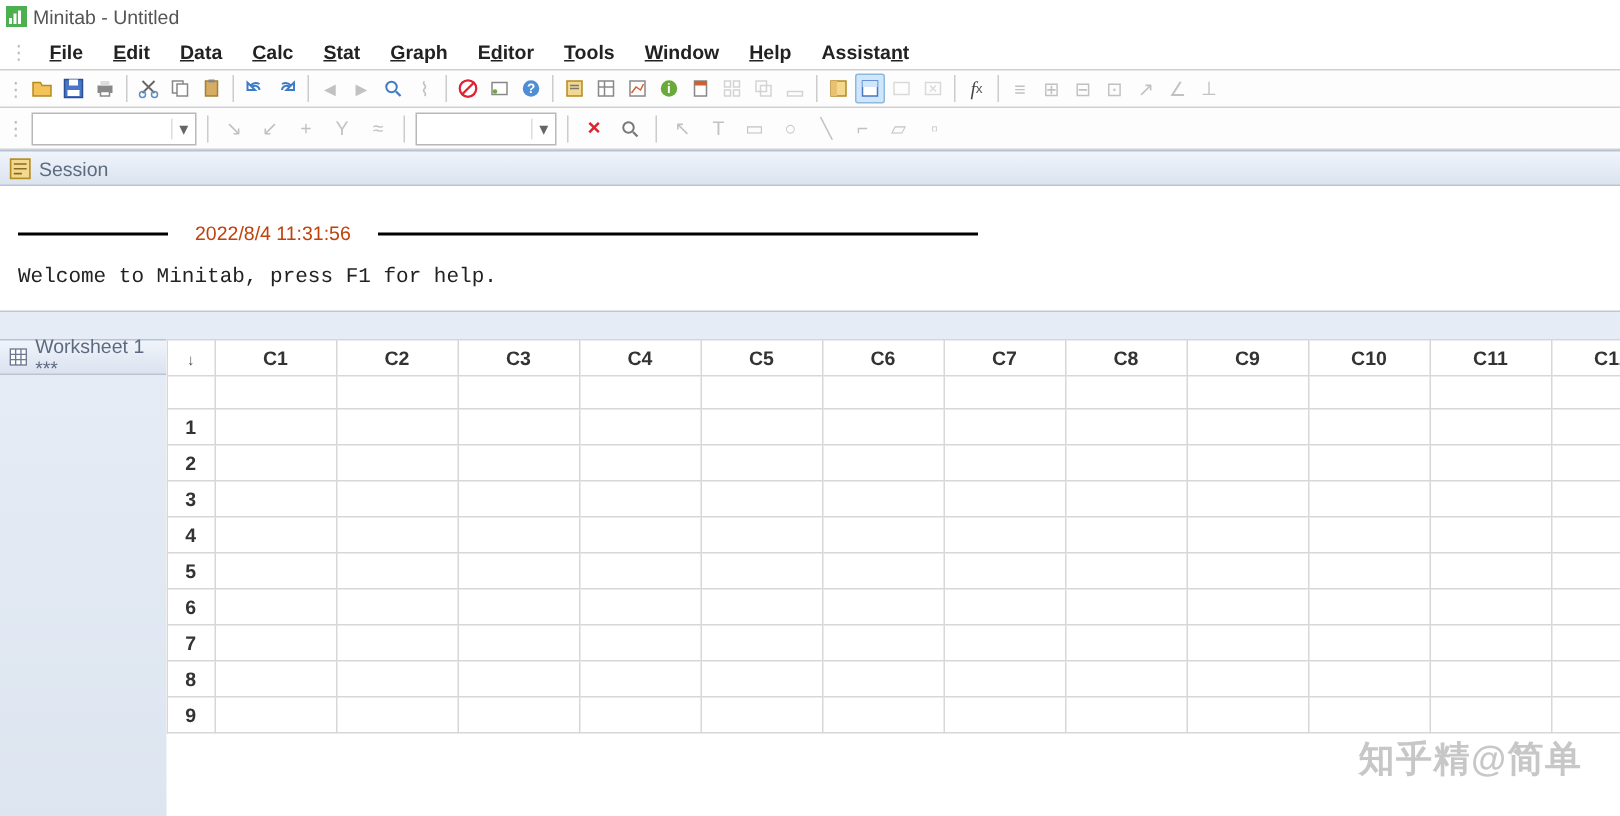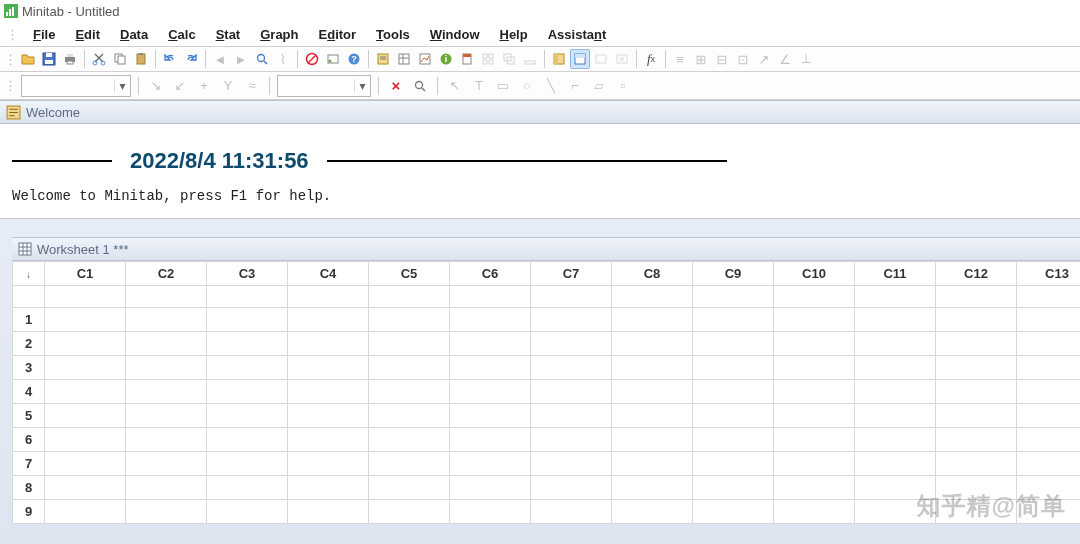--- a/index.html
+++ b/index.html
@@ -127,26 +127,26 @@
     margin-right: 18px;
   }
   .session-header .line-right {
     flex: 0 0 400px;
     height: 2px;
     background: #000;
     margin-left: 18px;
   }
   .session-header .ts {
     font-family: "Segoe UI", Arial, sans-serif;
-    font-weight: bold;
-    font-size: 22px;
-    color: #0c4a6e;
+    font-weight: normal;
+    font-size: 13px;
+    color: #c2410c;
   }
   .session-msg { color:#222; margin-bottom: 4px; }
-  .worksheet-wrap { flex: 1; display: flex; flex-direction: column; padding-left: 12px; }
+  .worksheet-wrap { flex: 1; display: flex; flex-direction: row; }
   .grid {
     background: #fff;
     border-top: 0;
     overflow: hidden;
   }
   .grid table {
     border-collapse: collapse;
     width: 1085px;
     table-layout: fixed;
   }
@@ -165,21 +165,21 @@
     background: #fff;
     font-weight: bold;
     color: #333;
     width: 32px;
   }
   .grid thead tr.subhead td { height: 22px; }
   .corner { width: 32px; background:#fff; }
   .corner-sym { font-size: 10px; color:#555; }
   .watermark {
     position: absolute;
-    right: 14px;
+    right: 25px;
     bottom: 22px;
     font-size: 24px;
     font-weight: bold;
     color: rgba(70,70,70,0.3);
     letter-spacing: 1px;
     font-family: "Microsoft YaHei","SimHei",sans-serif;
   }
   .fx { font-style: italic; font-family: "Times New Roman", serif; font-size:13px; color:#444; }
 </style>
 </head>
@@ -423,21 +423,21 @@
 
 <div class="workspace">
 
   <div class="panel-title">
     <svg width="15" height="15" viewBox="0 0 14 14">
         <rect x="1" y="1" width="12" height="12" fill="#f3d890" stroke="#b58a1e"></rect>
         <line x1="3" y1="4" x2="11" y2="4" stroke="#8a6a20"></line>
         <line x1="3" y1="7" x2="11" y2="7" stroke="#8a6a20"></line>
         <line x1="3" y1="10" x2="8" y2="10" stroke="#8a6a20"></line>
       </svg>
-    <span>Welcome</span>
+    <span>Session</span>
   </div>
   <div class="session-body">
     <div class="session-header">
       <div class="line-left"></div>
       <div class="ts">2022/8/4 11:31:56</div>
       <div class="line-right"></div>
     </div>
     <div class="session-msg">Welcome to Minitab, press F1 for help.</div>
   </div>
 

